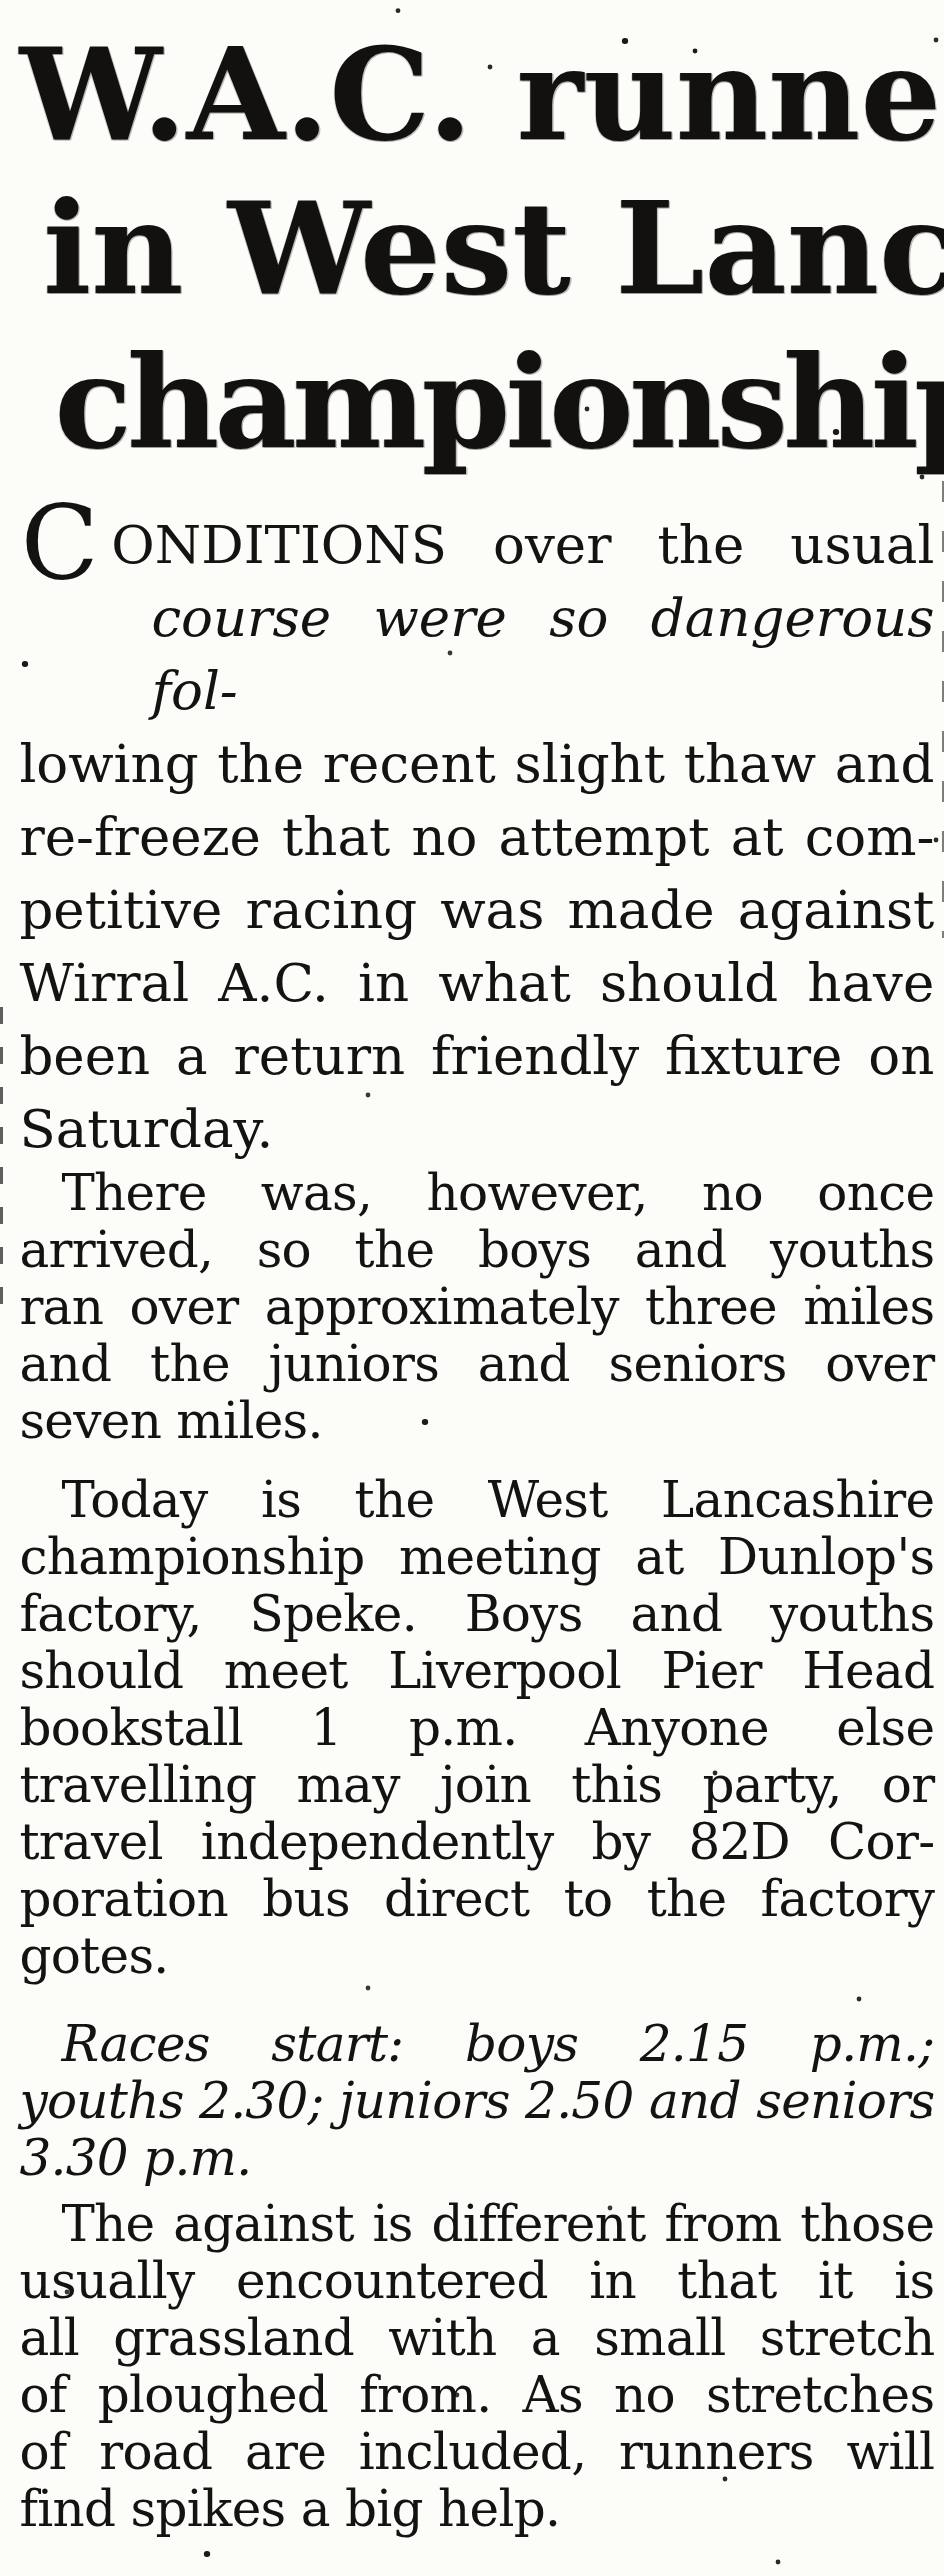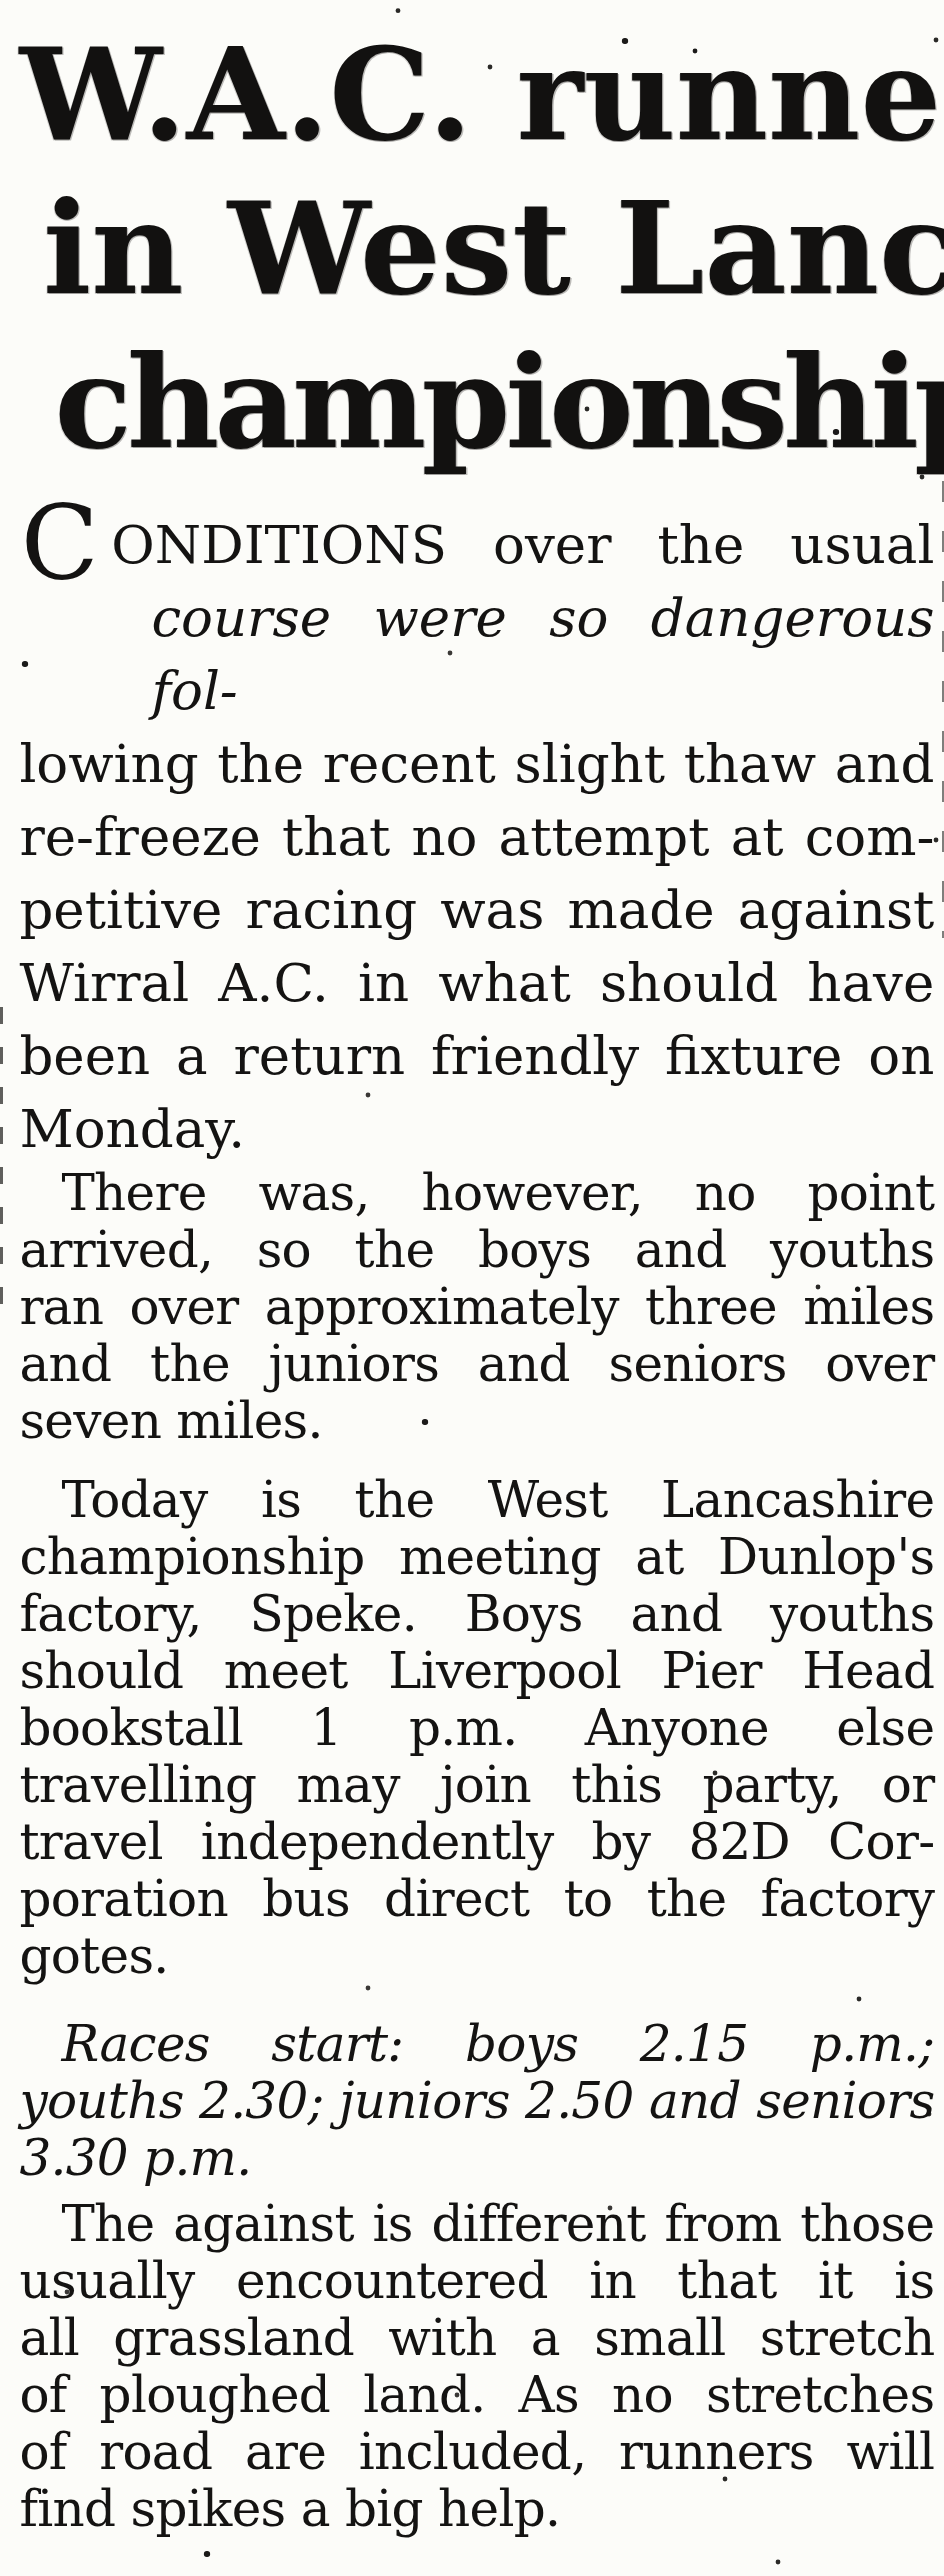--- a/index.html
+++ b/index.html
@@ -138,25 +138,25 @@
 
     <div class="para p0">
       <span class="dropcap">C</span>
       <div class="line">ONDITIONS over the usual</div>
       <div class="line ind2">course were so dangerous fol-</div>
       <div class="line">lowing the recent slight thaw and</div>
       <div class="line">re-freeze that no attempt at com-</div>
       <div class="line">petitive racing was made against</div>
       <div class="line">Wirral A.C. in what should have</div>
       <div class="line">been a return friendly fixture on</div>
-      <div class="line end">Monday.</div>
+      <div class="line end">Saturday.</div>
     </div>
 
     <div class="para p1">
-      <div class="line fi">There was, however, no point</div>
+      <div class="line fi">There was, however, no once</div>
       <div class="line">arrived, so the boys and youths</div>
       <div class="line">ran over approximately three miles</div>
       <div class="line">and the juniors and seniors over</div>
       <div class="line end">seven miles.</div>
     </div>
 
     <div class="para p2">
       <div class="line fi">Today is the West Lancashire</div>
       <div class="line">championship meeting at Dunlop's</div>
       <div class="line">factory, Speke. Boys and youths</div>
@@ -171,21 +171,21 @@
     <div class="para p3">
       <div class="line fi">Races start: boys 2.15 p.m.;</div>
       <div class="line">youths 2.30; juniors 2.50 and seniors</div>
       <div class="line end">3.30 p.m.</div>
     </div>
 
     <div class="para p4">
       <div class="line fi">The against is different from those</div>
       <div class="line">usually encountered in that it is</div>
       <div class="line">all grassland with a small stretch</div>
-      <div class="line">of ploughed land. As no stretches</div>
+      <div class="line">of ploughed from. As no stretches</div>
       <div class="line">of road are included, runners will</div>
       <div class="line end">find spikes a big help.</div>
     </div>
 
   </article>
 
 </div>
 
 
 </body></html>

